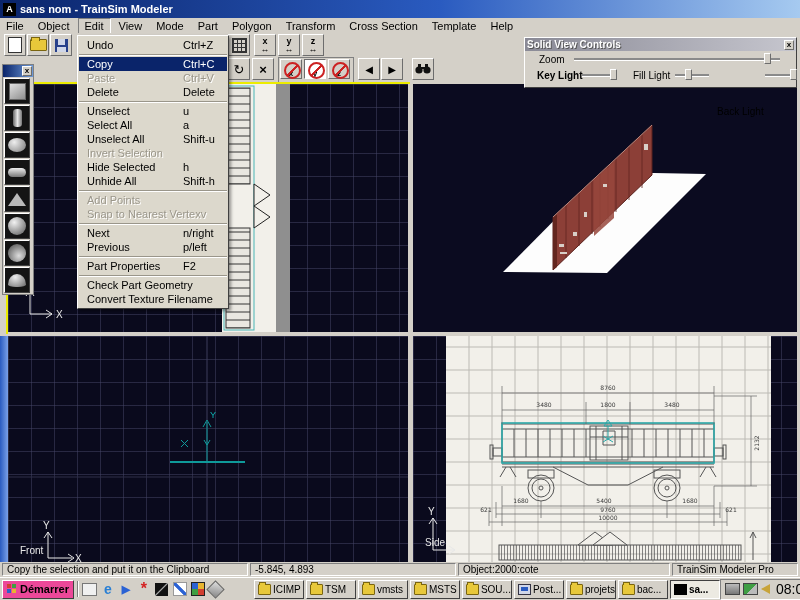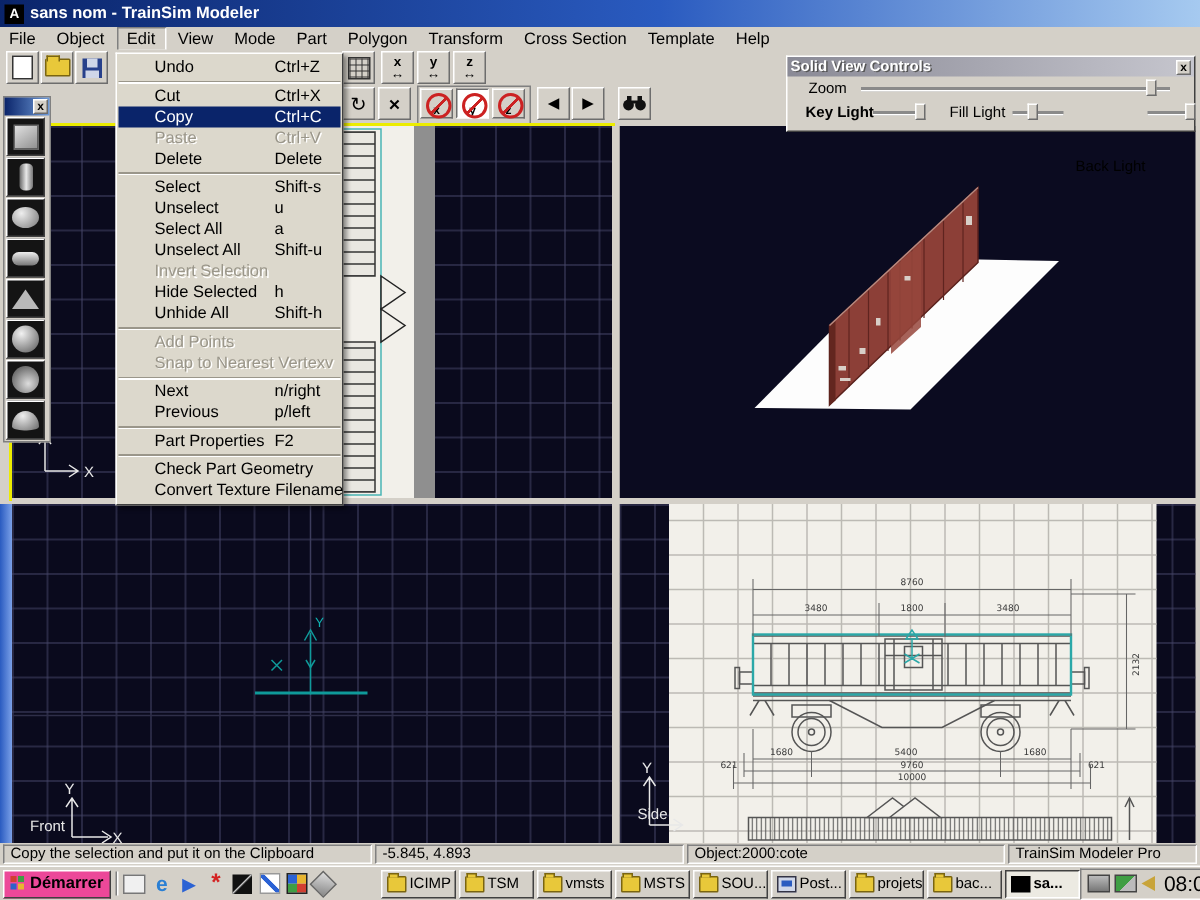--- a/index.html
+++ b/index.html
@@ -57,21 +57,21 @@
   .svc-label{position:absolute;font-size:10px;}
   
   .vp{background-color:#0a0a1d;background-image:linear-gradient(rgba(70,70,105,.5) 1px,transparent 1px),
       linear-gradient(90deg,rgba(70,70,105,.5) 1px,transparent 1px);background-size:23px 23px;}
   .vp-active{box-shadow:0 0 0 2px #ecec00;}
   svg{display:block;}
   
   .menu-pop{left:77px;top:35px;width:148px;background:#dcd8cc;border:1px solid;border-color:#fff #404040 #404040 #fff;
     box-shadow:2px 2px 3px rgba(0,0,0,.4);padding:2px 1px;box-sizing:content-box;z-index:60;}
   .menu-row{height:14px;display:flex;align-items:center;}
-  .menu-row .ml{flex:1;padding-left:24px;white-space:nowrap;}
+  .menu-row .ml{flex:1;padding-left:8px;white-space:nowrap;}
   .menu-row .ms{width:44px;text-align:left;white-space:nowrap;}
   .menu-row.hl{background:#0a246a;color:#fff;}
   .menu-row.dis{color:#9a968a;text-shadow:1px 1px 0 #fff;}
   .menu-row.sep{height:5px;background:linear-gradient(transparent 2px,#9a968a 2px,#9a968a 3px,#fff 3px,#fff 4px,transparent 4px);}
   
   .statusbar{left:0;top:562px;width:800px;height:15px;background:#d4d0c8;display:flex;gap:2px;padding:1px 2px;box-sizing:border-box;font-size:10px;}
   .spanel{border:1px solid;border-color:#808080 #fff #fff #808080;padding:0 4px;white-space:nowrap;overflow:hidden;line-height:11px;}
   
   .taskbar{left:0;top:577px;width:800px;height:23px;background:#d4d0c8;border-top:1px solid #fff;display:flex;align-items:center;padding:0 2px;box-sizing:border-box;}
   .startbtn{height:19px;display:flex;align-items:center;gap:3px;padding:0 4px;font-weight:bold;
@@ -423,24 +423,20 @@
       <div class="menu-row">
         <span class="ml">Undo</span>
         <span class="ms">Ctrl+Z</span>
       </div>
 
       <div class="menu-row sep">
         <span class="ml"></span>
         <span class="ms"></span>
       </div>
 
-      <div class="menu-row">
-        <span class="ml">Cut</span>
-        <span class="ms">Ctrl+X</span>
-      </div>
 
       <div class="menu-row hl">
         <span class="ml">Copy</span>
         <span class="ms">Ctrl+C</span>
       </div>
 
       <div class="menu-row dis">
         <span class="ml">Paste</span>
         <span class="ms">Ctrl+V</span>
       </div>
@@ -449,24 +445,20 @@
         <span class="ml">Delete</span>
         <span class="ms">Delete</span>
       </div>
 
       <div class="menu-row sep">
         <span class="ml"></span>
         <span class="ms"></span>
       </div>
 
 
-      <div class="menu-row">
-        <span class="ml">Select</span>
-        <span class="ms">Shift-s</span>
-      </div>
 
       <div class="menu-row">
         <span class="ml">Unselect</span>
         <span class="ms">u</span>
       </div>
 
       <div class="menu-row">
         <span class="ml">Select All</span>
         <span class="ms">a</span>
       </div>

